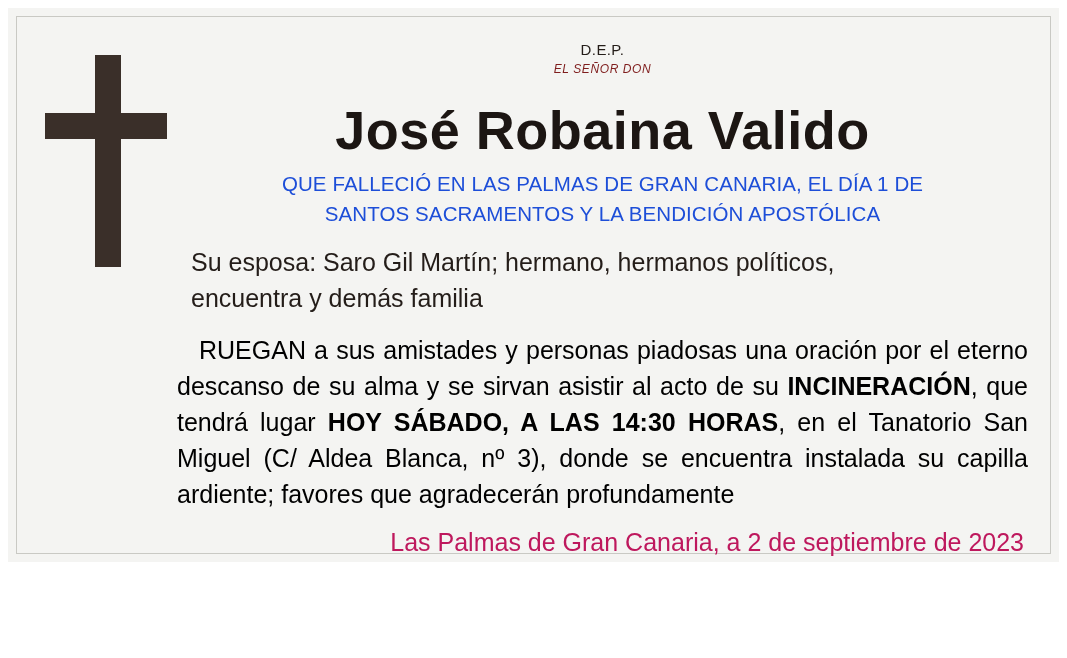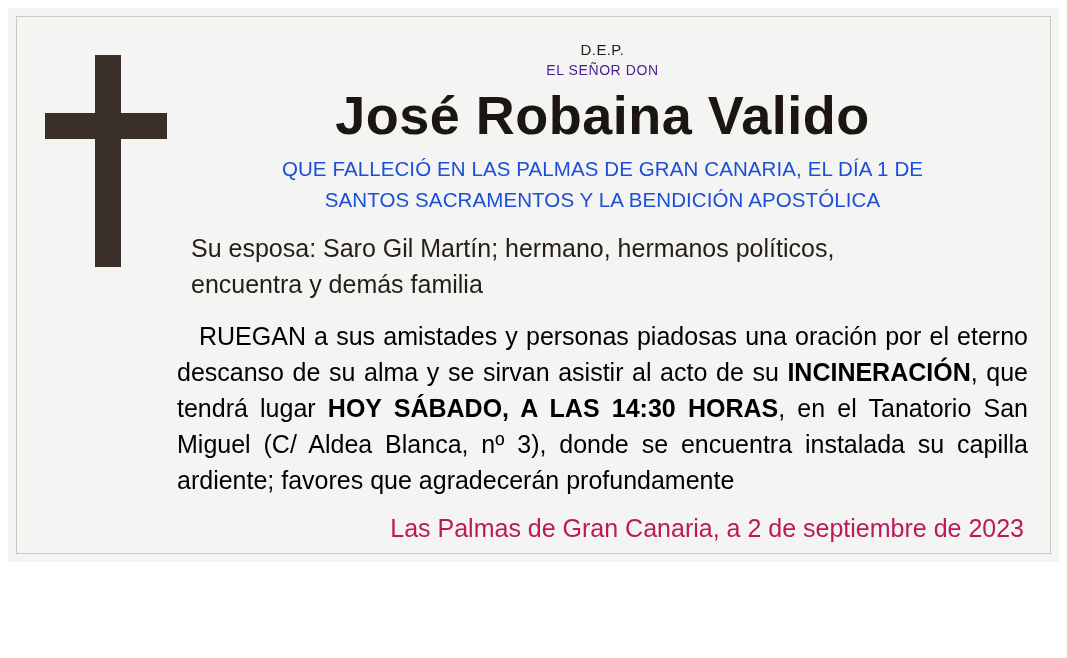--- a/index.html
+++ b/index.html
@@ -63,31 +63,32 @@
   }
   .dep {
     text-align: center;
     font-size: 15px;
     letter-spacing: 0.4px;
     line-height: 1.45;
     color: #241d19;
   }
   .senor {
     text-align: center;
-    font-size: 14px;
+    font-size: 12px;
     letter-spacing: 0.6px;
     line-height: 1.4;
-    color: #4c1d95;
+    color: #7f1d1d;
+    font-style: italic;
   }
   .name {
     text-align: center;
     font-size: 54px;
     font-weight: bold;
     letter-spacing: 0.5px;
-    margin-top: 4px;
+    margin-top: 21px;
     margin-bottom: 8px;
     color: #1c1613;
     white-space: nowrap;
   }
   .died {
     text-align: center;
     font-size: 20.5px;
     line-height: 1.48;
     letter-spacing: 0.1px;
     color: #1d4ed8;

